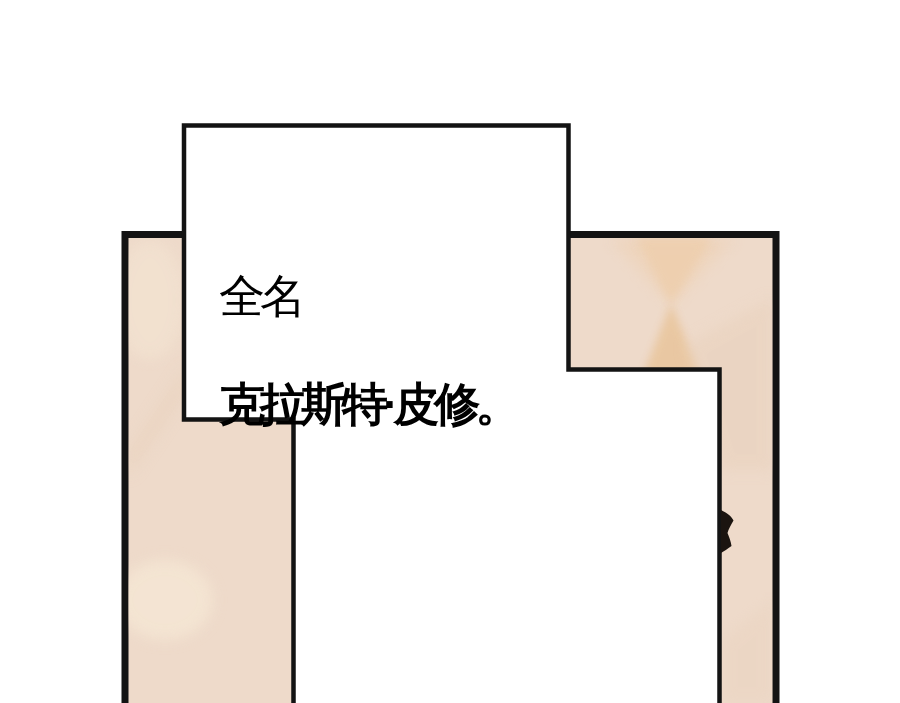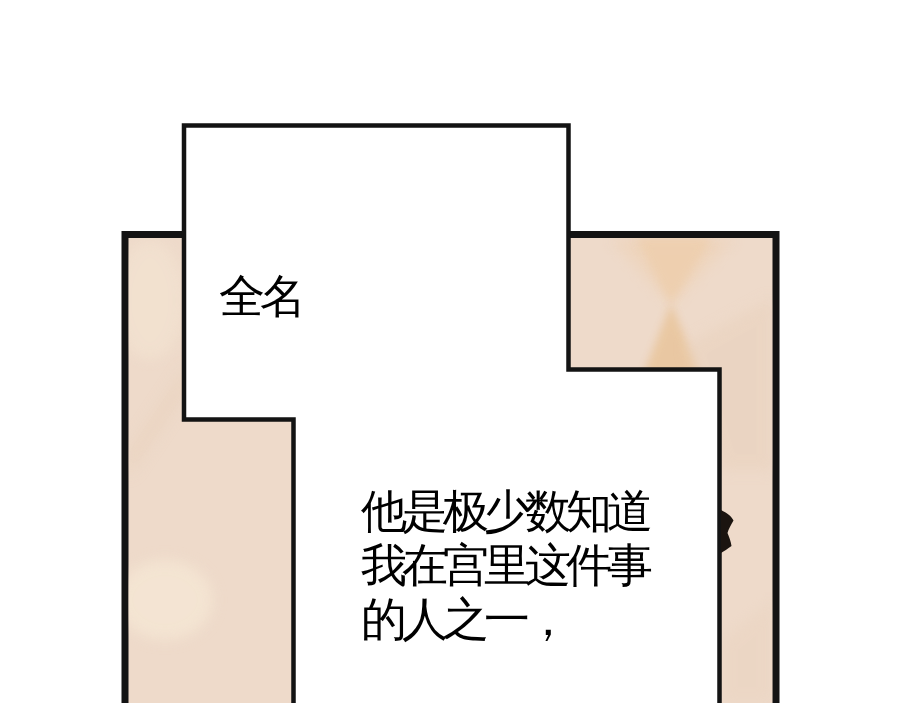--- a/index.html
+++ b/index.html
@@ -66,19 +66,17 @@
     <path d="M 721 510
              C 727 513, 731.5 516, 733.5 520.5
              C 731 525, 728.5 529, 727.5 533
              C 729 537, 731 541.5, 731.5 546
              C 727.5 549, 724 551, 721 553
              Z" fill="#1b1410"></path>
   </svg>
 
   <div class="txt txt-name">
     <div class="label">全名</div>
+    <div class="value">克拉斯特·皮修。</div>
   </div>
 
-  <div class="txt txt-monologue">他是极少数知道
-我在宫里这件事
-的人之一，</div>
 
 </div>
 
 </body></html>

